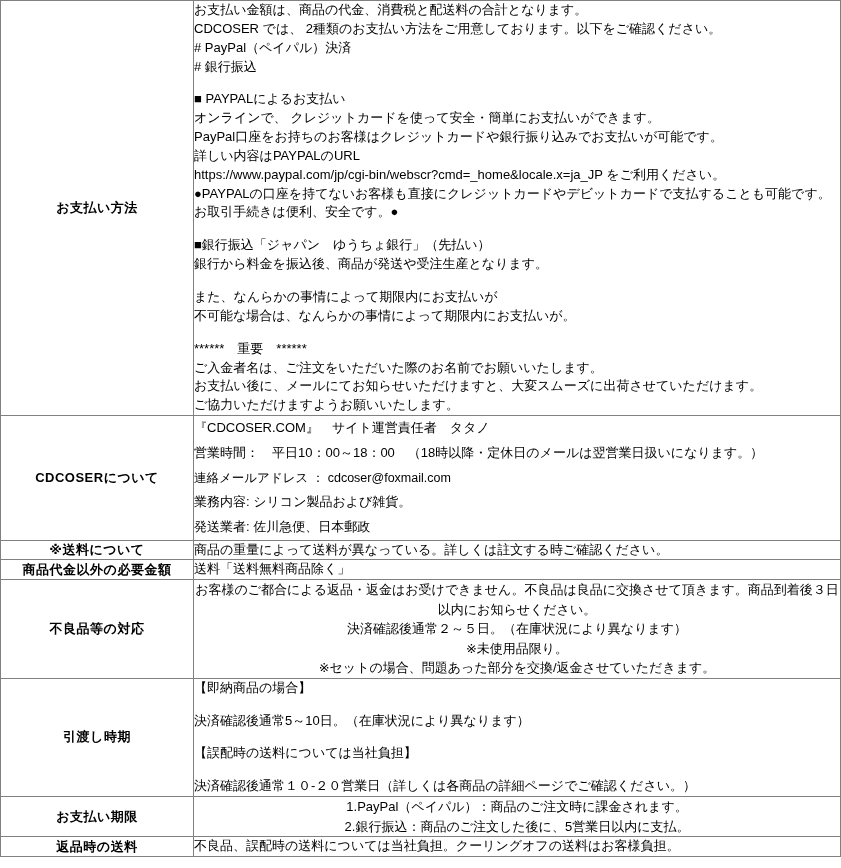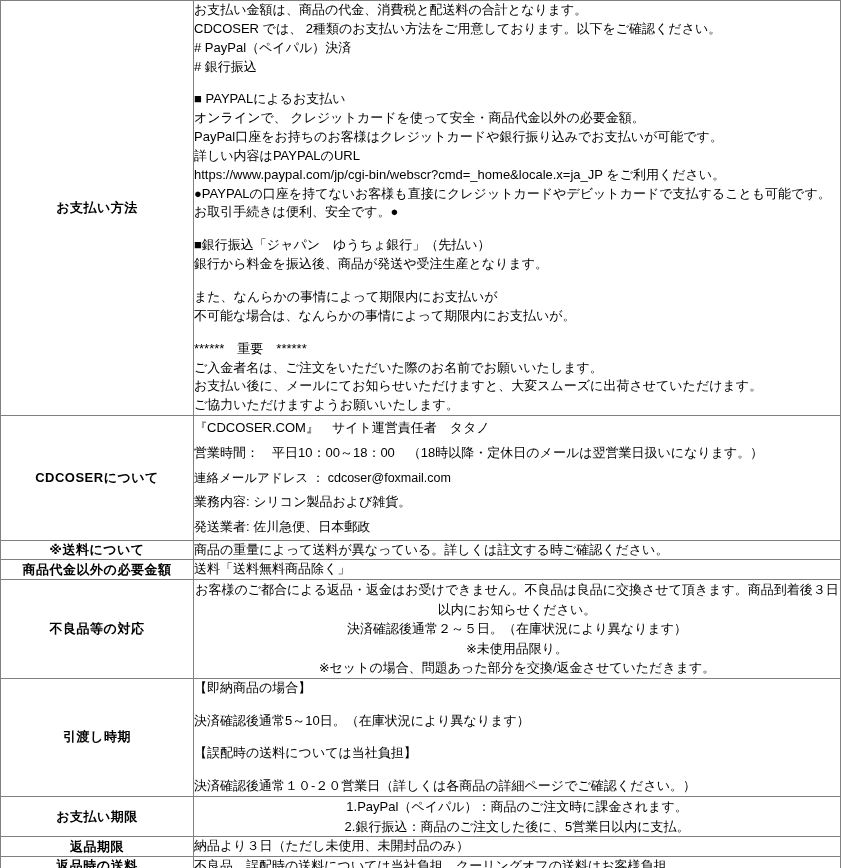--- a/index.html
+++ b/index.html
@@ -68,21 +68,21 @@
 
     <tr>
       <td class="label">お支払い方法</td>
       <td class="content pay-block">
         <p class="line">お支払い金額は、商品の代金、消費税と配送料の合計となります。</p>
         <p class="line">CDCOSER では、 2種類のお支払い方法をご用意しております。以下をご確認ください。</p>
         <p class="line"># PayPal（ペイパル）決済</p>
         <p class="line"># 銀行振込</p>
         <p class="line blank"></p>
         <p class="line">■ PAYPALによるお支払い</p>
-        <p class="line">オンラインで、 クレジットカードを使って安全・商品代金以外の必要金額。</p>
+        <p class="line">オンラインで、 クレジットカードを使って安全・簡単にお支払いができます。</p>
         <p class="line">PayPal口座をお持ちのお客様はクレジットカードや銀行振り込みでお支払いが可能です。</p>
         <p class="line">詳しい内容はPAYPALのURL</p>
         <p class="line">https://www.paypal.com/jp/cgi-bin/webscr?cmd=_home&amp;locale.x=ja_JP をご利用ください。</p>
         <p class="line">●PAYPALの口座を持てないお客様も直接にクレジットカードやデビットカードで支払することも可能です。</p>
         <p class="line">お取引手続きは便利、安全です。●</p>
         <p class="line blank"></p>
         <p class="line">■銀行振込「ジャパン　ゆうちょ銀行」（先払い）</p>
         <p class="line">銀行から料金を振込後、商品が発送や受注生産となります。</p>
         <p class="line blank"></p>
         <p class="line">また、なんらかの事情によって期限内にお支払いが</p>
@@ -144,26 +144,20 @@
     </tr>
 
     <tr>
       <td class="label">お支払い期限</td>
       <td class="content tight">
         <div class="line">1.PayPal（ペイパル）：商品のご注文時に課金されます。</div>
         <div class="line">2.銀行振込：商品のご注文した後に、5営業日以内に支払。</div>
       </td>
     </tr>
 
-    <tr>
-      <td class="label">返品期限</td>
-      <td class="content">
-        <div class="line">納品より３日（ただし未使用、未開封品のみ）</div>
-      </td>
-    </tr>
 
     <tr>
       <td class="label">返品時の送料</td>
       <td class="content">
         <div class="line">不良品、誤配時の送料については当社負担。クーリングオフの送料はお客様負担。</div>
       </td>
     </tr>
 
   </tbody>
 </table>

